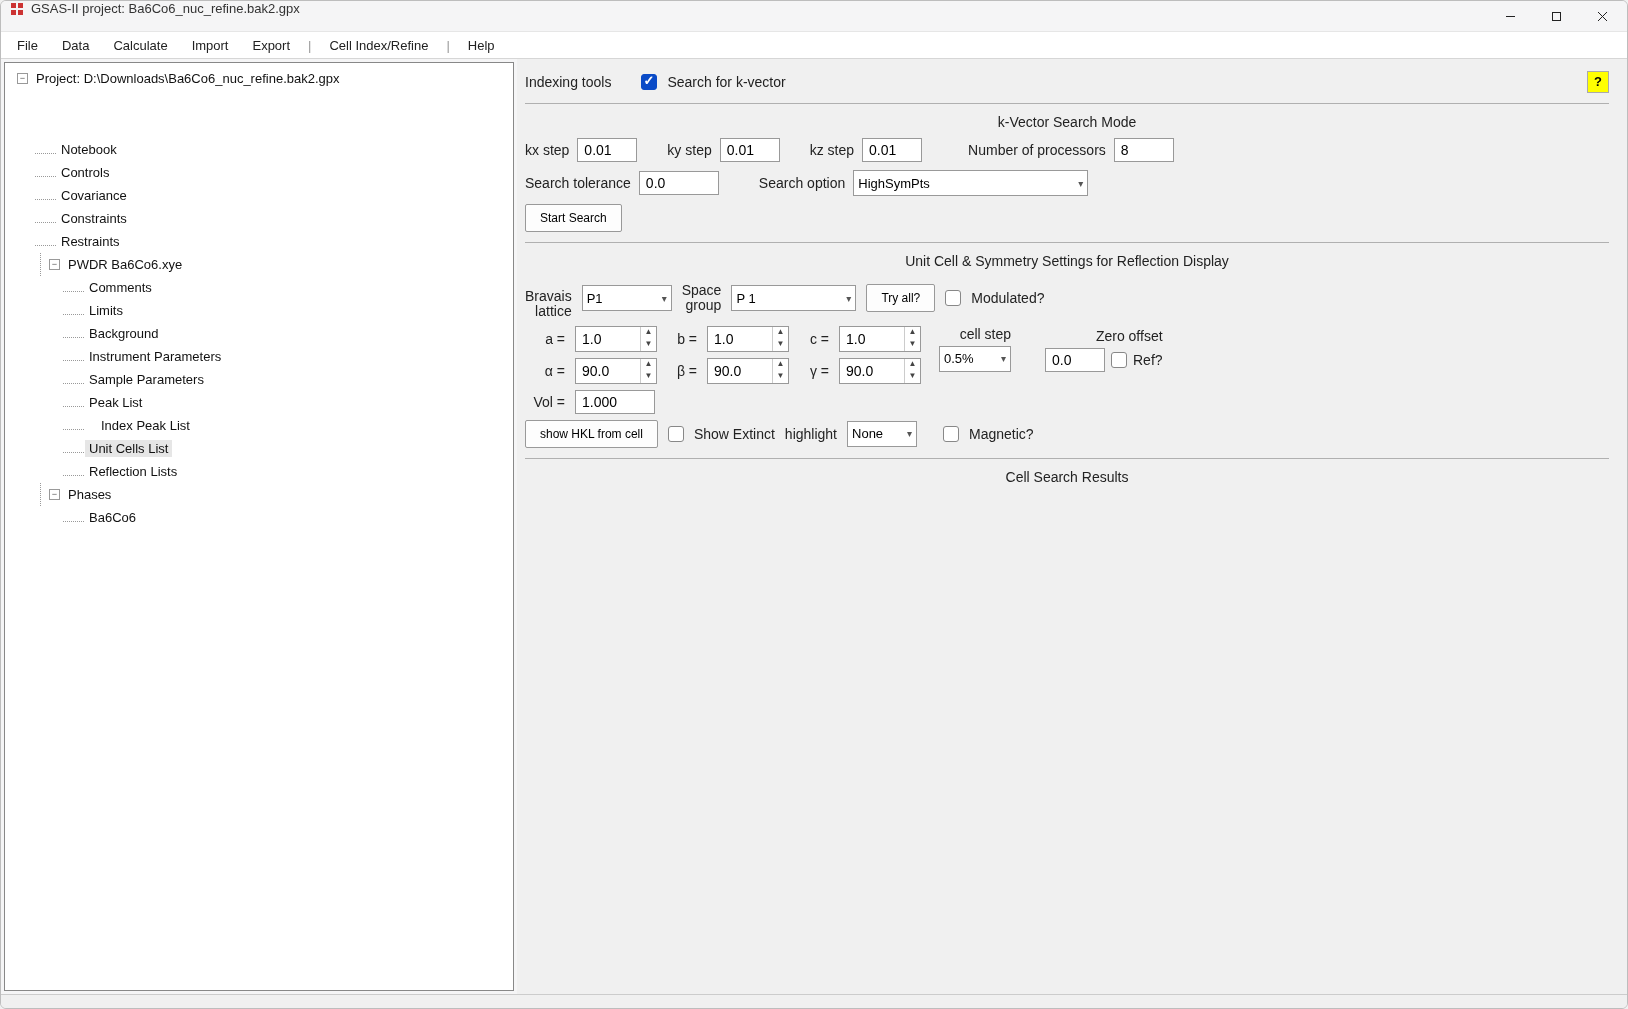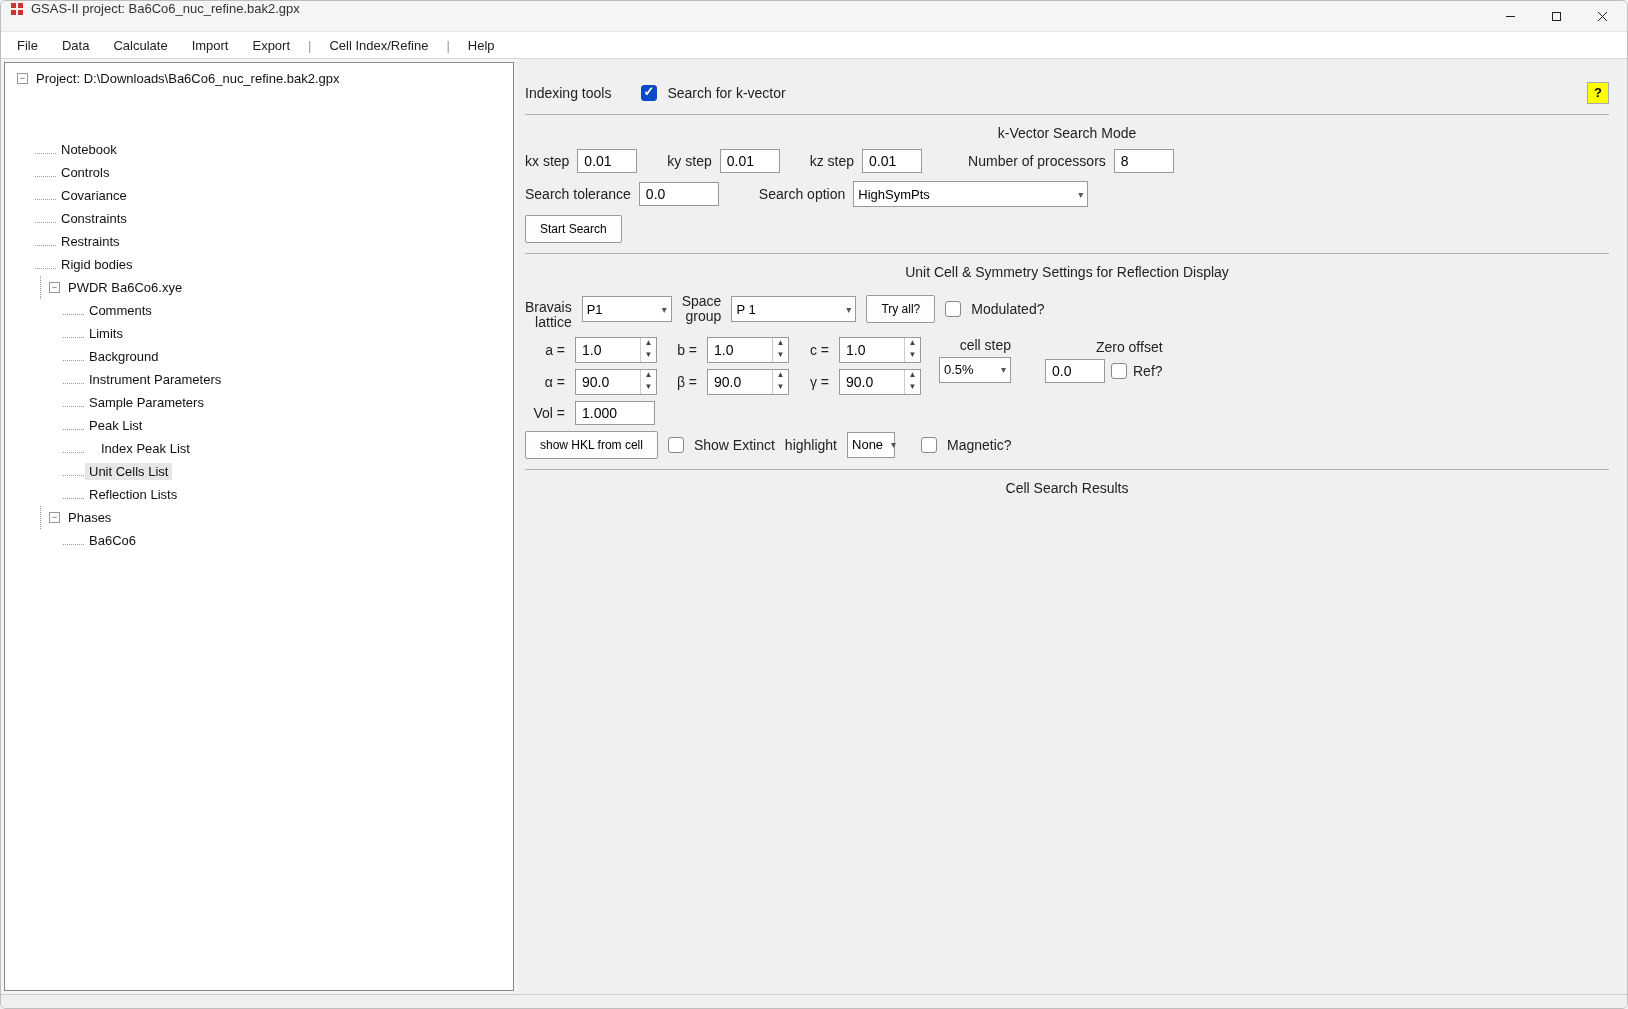--- a/index.html
+++ b/index.html
@@ -14,21 +14,21 @@
     .menubar{height:28px;background:#fff;border-bottom:1px solid #d6d6d6;border-top:1px solid #e6e6e6;display:flex;align-items:center;padding:0 6px;gap:4px;}
     .menu-item{padding:4px 10px;color:#222;}
     .menu-sep{color:#999;padding:0 4px;}
     .content{flex:1;display:flex;min-height:0;}
     .tree-wrapper{width:516px;padding:3px;display:flex;}
     .tree{flex:1;background:#fff;border:1px solid #888;overflow:auto;padding:4px 0;}
     .tree-row{height:23px;display:flex;align-items:center;padding-left:4px;white-space:nowrap;}
     .toggle{width:11px;height:11px;border:1px solid #999;font-size:9px;line-height:9px;text-align:center;color:#555;margin-right:4px;cursor:pointer;background:#fff;}
     .node-label{padding:1px 4px;color:#111;}
     .node-label.sel{background:#e6e6e6;color:#111;}
-    .panel{flex:1;background:#f0f0f0;padding:23px 18px 8px 8px;overflow:auto;}
+    .panel{flex:1;background:#f0f0f0;padding:12px 18px 8px 8px;overflow:auto;}
     .sec-row{display:flex;align-items:center;gap:10px;}
     .sec-title{font-size:14px;color:#222;}
     .chk{width:16px;height:16px;appearance:none;border:1px solid #888;border-radius:3px;cursor:pointer;position:relative;background:#fff;}
     .chk:checked{background:#0a4bc7;border-color:#0a4bc7;}
     .chk:checked::after{content:"✓";color:#fff;position:absolute;left:1px;top:-2px;font-size:13px;font-weight:bold;}
     .chk-label{font-size:14px;color:#222;}
     hr.sep{border:0;border-top:1px solid #b0b0b0;margin:10px 0;}
     .center-head{text-align:center;font-size:14px;color:#222;margin-bottom:8px;}
     .form-row{display:flex;align-items:center;gap:8px;margin-bottom:8px;flex-wrap:wrap;}
     .lbl{font-size:14px;color:#222;}
@@ -116,24 +116,20 @@
           </div>
         <div class="tree-row" style="padding-left:30px;">
             <span class="dots"></span>
             <span class="node-label">Constraints</span>
           </div>
         <div class="tree-row" style="padding-left:30px;">
             <span class="dots"></span>
             <span class="node-label">Restraints</span>
           </div>
         <div class="tree-row" style="padding-left:30px;">
-            <span class="dots"></span>
-            <span class="node-label">Rigid bodies</span>
-          </div>
-        <div class="tree-row" style="padding-left:30px;">
             <span class="vline"></span>
             <span class="toggle">−</span>
             <span class="node-label">PWDR Ba6Co6.xye</span>
           </div>
         <div class="tree-row" style="padding-left:58px;">
             <span class="dots"></span>
             <span class="node-label">Comments</span>
           </div>
         <div class="tree-row" style="padding-left:58px;">
             <span class="dots"></span>
@@ -326,21 +322,21 @@
       <div class="ucell-line">
         <span class="lbl" style="width:40px;text-align:right;">Vol = </span>
         <input class="txt w80" value="1.000" style="">
       </div>
 
       <div class="ucell-line">
         <button class="btn">show HKL from cell</button>
         <input type="checkbox" class="chk" style="">
         <span class="lbl">Show Extinct</span>
         <span class="lbl">highlight</span>
-        <div class="combo" style="width:48px;">
+        <div class="combo" style="width:70px;">
           <span>None</span>
           <span style="flex:1"></span>
             <span class="caret">▾</span>
         </div>
         <span style="width:6px;"></span>
         <input type="checkbox" class="chk" style="">
         <span class="lbl">Magnetic?</span>
       </div>
 
       <hr class="sep">

